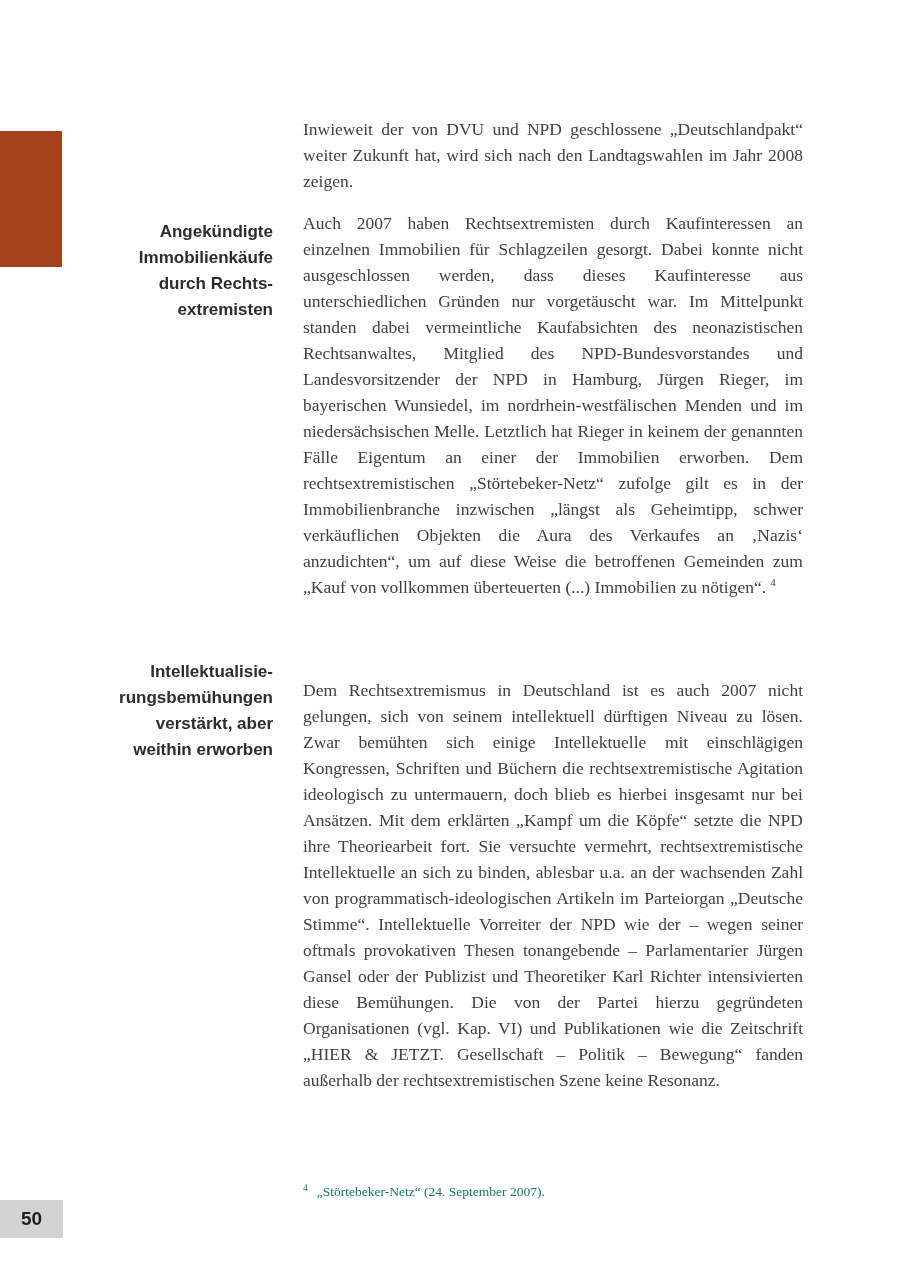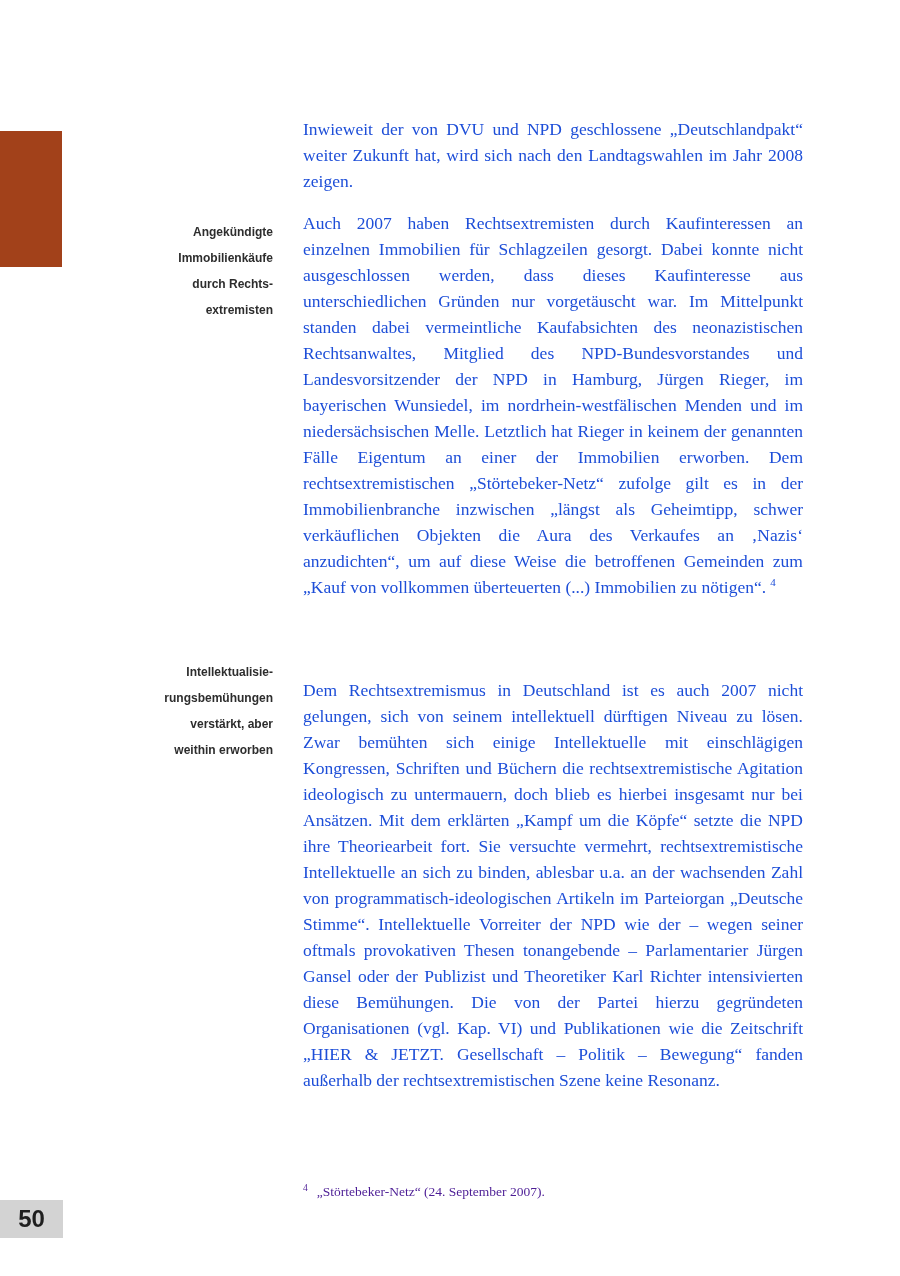--- a/index.html
+++ b/index.html
@@ -21,57 +21,57 @@
     width: 62px;
     height: 136px;
   }
   .body-para {
     position: absolute;
     left: 303px;
     width: 500px;
     font-family: "Liberation Serif", "DejaVu Serif", serif;
     font-size: 17.5px;
     line-height: 26px;
-    color: #1d4ed8;
+    color: #404040;
     text-align: justify;
     hyphens: auto;
     -webkit-hyphens: auto;
   }
   .para-1 { top: 116px; }
   .para-2 { top: 210px; }
   .para-3 { top: 677px; }
   .body-para sup.fn-ref {
     font-size: 11px;
     line-height: 0;
     vertical-align: super;
     margin-left: 4px;
   }
   .margin-note {
     position: absolute;
     left: 78px;
     width: 195px;
     text-align: right;
     font-family: "Liberation Sans", "DejaVu Sans", sans-serif;
     font-weight: bold;
-    font-size: 12px;
+    font-size: 17px;
     line-height: 26px;
     color: #2d2d2d;
     white-space: pre-line;
   }
   .note-1 { top: 219px; }
   .note-2 { top: 659px; }
   .footnote {
     position: absolute;
     left: 303px;
     top: 1183px;
     width: 500px;
     font-family: "Liberation Serif", "DejaVu Serif", serif;
     font-size: 13.5px;
     line-height: 18px;
-    color: #4c1d95;
+    color: #0f766e;
   }
   .footnote sup.fn-marker {
     font-size: 9.5px;
     line-height: 0;
     vertical-align: super;
     margin-right: 9px;
   }
   .page-number-box {
     position: absolute;
     left: 0;
@@ -79,21 +79,21 @@
     width: 63px;
     height: 38px;
     background: #d3d3d3;
     display: flex;
     align-items: center;
     justify-content: center;
   }
   .page-number-box .num {
     font-family: "Liberation Sans", "DejaVu Sans", sans-serif;
     font-weight: bold;
-    font-size: 24px;
+    font-size: 19px;
     color: #1f1f1f;
   }
 </style>
 </head>
 <body>
 
 <div class="page">
 
   <div class="accent-bar" style="background: rgb(162, 65, 26);"></div>
 

